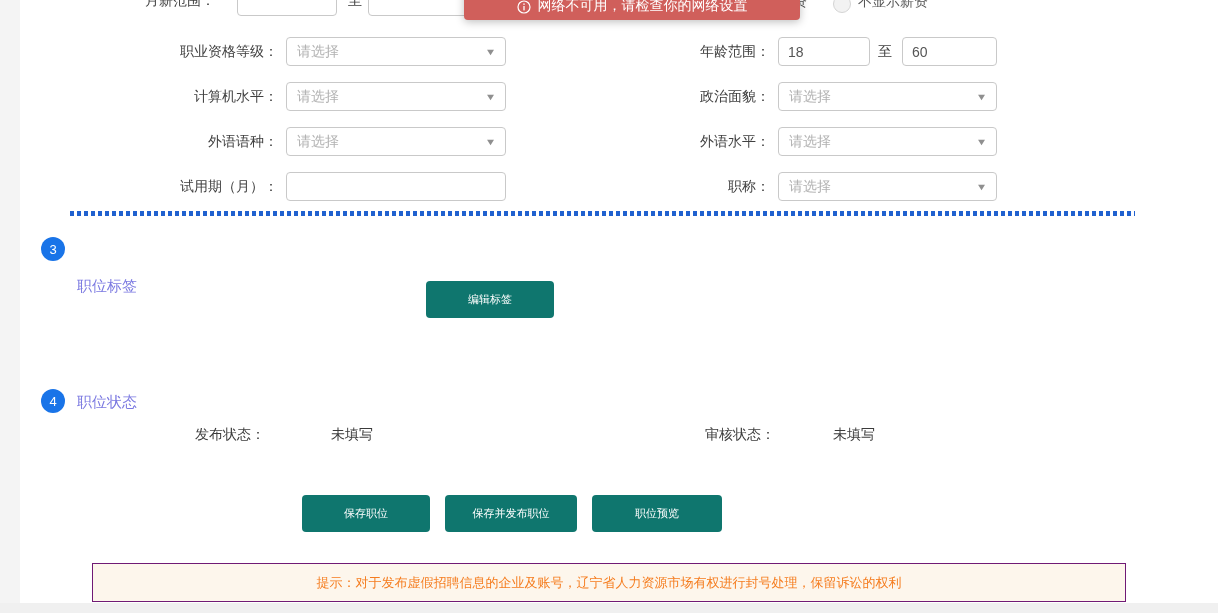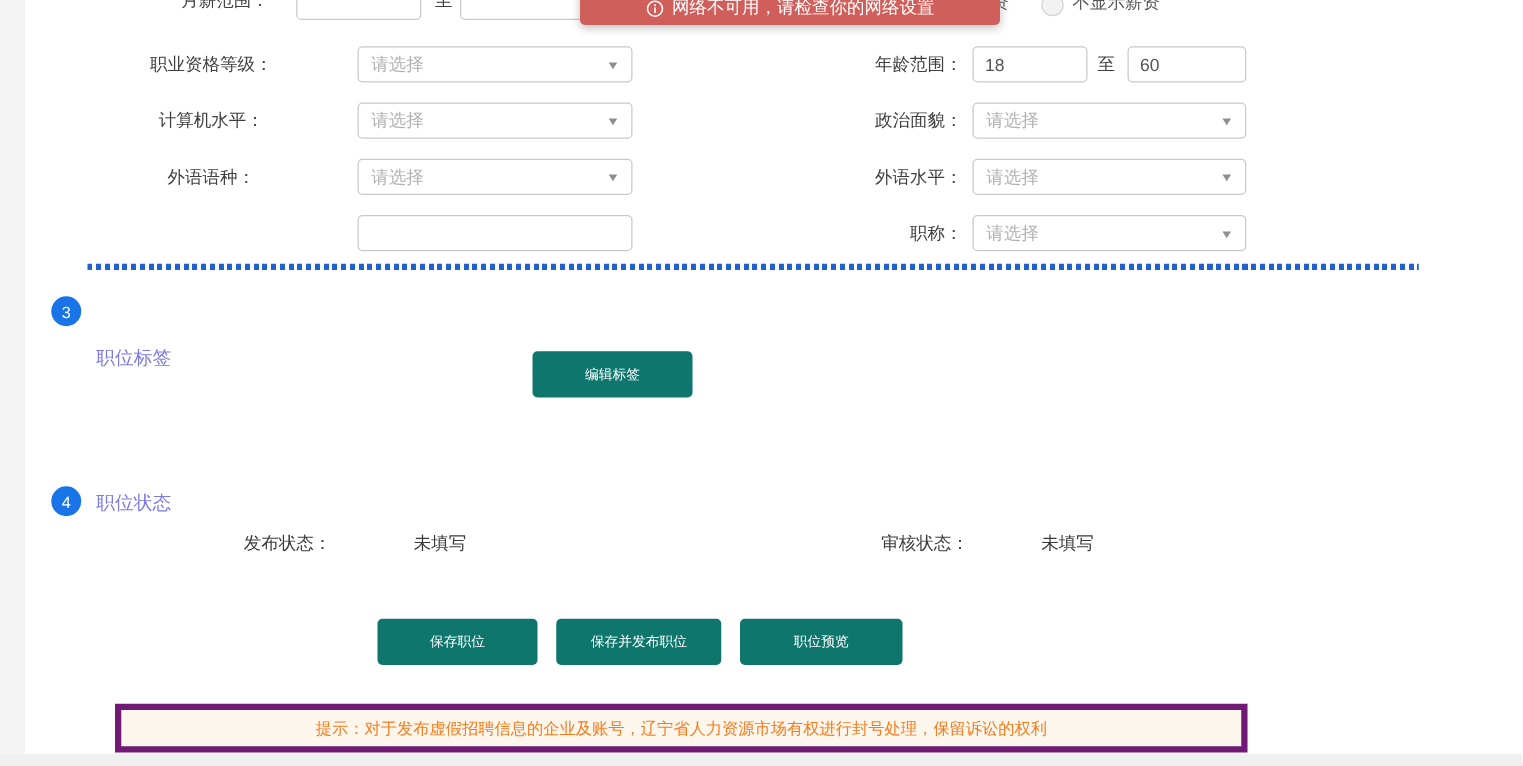--- a/index.html
+++ b/index.html
@@ -3,21 +3,21 @@
 <meta charset="utf-8">
 <style>
   html,body{margin:0;padding:0;}
   body{font-family:"Liberation Sans","DejaVu Sans",sans-serif;background:#fff;}
   .page{position:relative;width:1218px;height:613px;overflow:hidden;background:#fff;margin:0 auto;}
   .abs{position:absolute;}
   .left-strip{left:0;top:0;width:20px;height:613px;background:#f4f4f4;}
   .bottom-band{left:0;top:603px;width:1218px;height:10px;background:#f0f0f0;}
 
   .lbl{font-size:14px;color:#404040;white-space:nowrap;}
-  .lbl-col-l{left:60px;width:218px;text-align:center;}
+  .lbl-col-l{left:60px;width:218px;text-align:right;}
   .lbl-col-r{left:560px;width:210px;text-align:right;}
 
   .sel{height:29px;background:#fff;border:1px solid #c9c9c9;border-radius:4px;box-sizing:border-box;
        display:flex;align-items:center;justify-content:space-between;padding:0 10px;cursor:pointer;gap:15px;}
   .sel .ph{font-size:14px;color:#b2b2b2;}
   .sel .caret{font-size:9px;color:#8f8f8f;transform:scaleX(1.3);}
   .inp{height:29px;background:#fff;border:1px solid #c9c9c9;border-radius:4px;box-sizing:border-box;
        padding:0 9px;font-size:14px;color:#555;font-family:inherit;outline:none;width:100%;}
   .inp-wrap{height:29px;}
 
@@ -34,21 +34,21 @@
   .badge{width:24px;height:24px;border-radius:50%;background:#1974e8;color:#fff;font-size:13px;
          display:flex;align-items:center;justify-content:center;}
   .sec-title{font-size:15px;color:#7b79e1;}
 
   .btn{border:none;border-radius:4px;background:#0f766e;color:#fff;font-size:11px;
        font-family:inherit;cursor:pointer;display:flex;align-items:center;justify-content:center;margin-left:45px;}
 
   .status-lbl{font-size:14px;color:#3b3b3b;}
   .status-val{font-size:14px;color:#3b3b3b;margin-left:36px;}
 
-  .notice{left:92px;top:563px;width:906px;height:39px;background:#fdf6ec;border:5px solid #701a75;
+  .notice{left:92px;top:563px;width:1034px;height:39px;background:#fdf6ec;border:1px solid #701a75;
           box-sizing:border-box;display:flex;align-items:center;justify-content:center;}
   .notice span{font-size:13px;color:#f57c1e;}
 </style>
 </head>
 <body>
 
 <div class="page">
 
   <div class="abs lbl" style="left:145px;top:-8px;">月薪范围：</div>
   <div class="abs inp-wrap" style="left:237px;top:-13px;width:100px;">
@@ -101,20 +101,21 @@
   <div class="abs sel" style="left:286px;top:127px;width:220px;">
     <span class="ph">请选择</span>
     <span class="caret">▼</span>
   </div>
   <div class="abs lbl lbl-col-r" style="top:133px;">外语水平：</div>
   <div class="abs sel" style="left:778px;top:127px;width:219px;">
     <span class="ph">请选择</span>
     <span class="caret">▼</span>
   </div>
 
+  <div class="abs lbl lbl-col-l" style="top:178px;">试用期（月）：</div>
   <div class="abs inp-wrap" style="left:286px;top:172px;width:220px;">
     <input class="inp" style="">
   </div>
   <div class="abs lbl lbl-col-r" style="top:178px;">职称：</div>
   <div class="abs sel" style="left:778px;top:172px;width:219px;">
     <span class="ph">请选择</span>
     <span class="caret">▼</span>
   </div>
 
   <div class="abs divider"></div>

